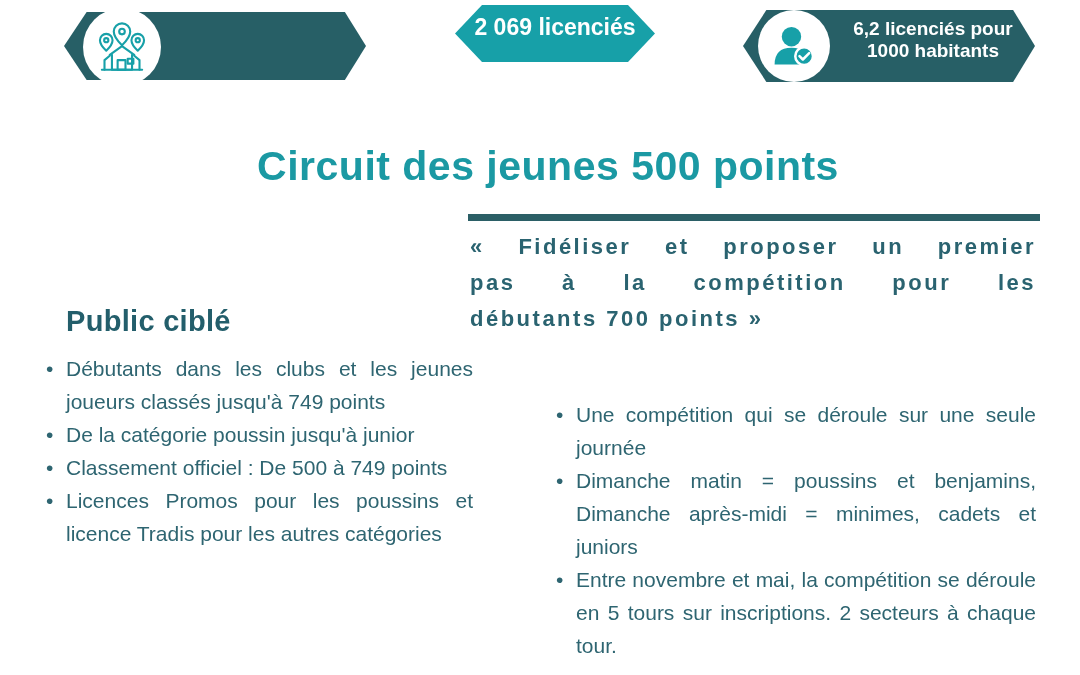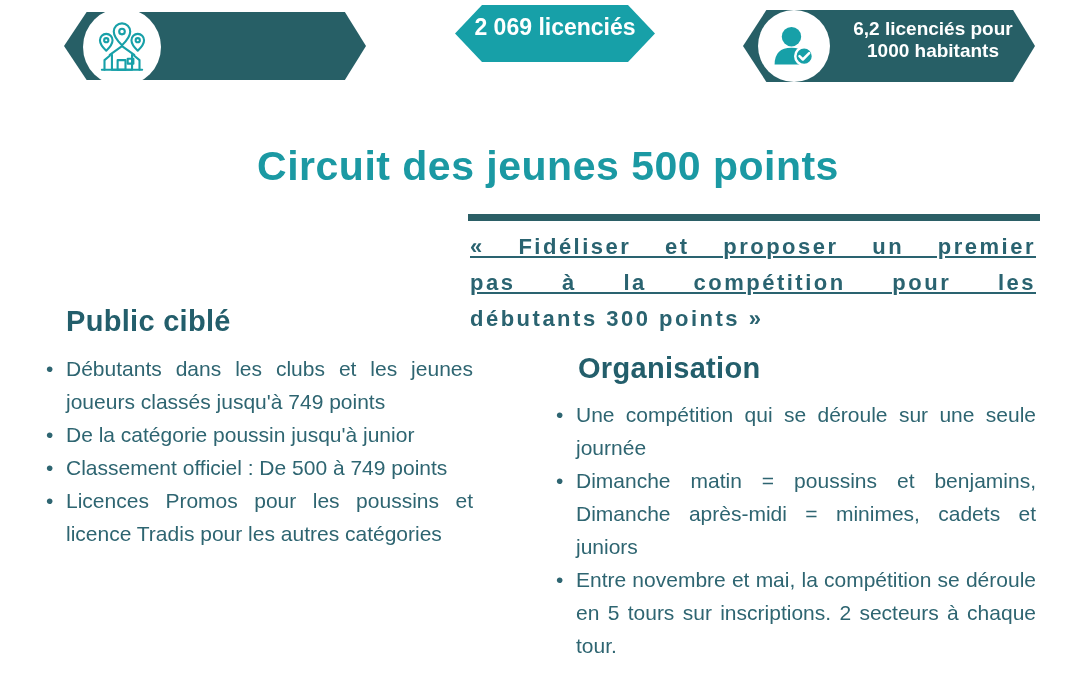--- a/index.html
+++ b/index.html
@@ -48,21 +48,21 @@
     text-align:center; font-size:41px; font-weight:bold;
     color:#1b99a3; letter-spacing:0.5px;
   }
   .divider { position:absolute; left:468px; top:214px; width:572px; height:7px; background:#2b5f66; }
   .quote {
     position:absolute; left:470px; top:229px; width:566px;
     font-size:22px; font-weight:bold; color:#2a6370;
     letter-spacing:2.5px; line-height:36px;
   }
   .quote-line { text-align:left; }
-  .quote-line.just { text-align:justify; text-align-last:justify;text-decoration:underline; }
+  .quote-line.just { text-align:justify; text-align-last:justify; }
 
   
   .heading {
     position:absolute; font-size:29px; font-weight:bold;
     color:#235e6b; letter-spacing:0.3px;
   }
   .h-public { left:66px;  top:305px; }
   .h-org    { left:578px; top:352px; }
 
   ul.bullets {
@@ -119,31 +119,30 @@
       <div class="b">6,2 licenciés pour</div>
       <div class="b">1000 habitants</div>
     </div>
   </div>
 
   <div class="title">Circuit des jeunes 500 points</div>
   <div class="divider"></div>
   <div class="quote">
     <div class="quote-line just">« Fidéliser et proposer un premier</div>
     <div class="quote-line just">pas à la compétition pour les</div>
-    <div class="quote-line">débutants 300 points »</div>
+    <div class="quote-line">débutants 700 points »</div>
   </div>
 
   <div class="heading h-public">Public ciblé</div>
   <ul class="bullets ul-public">
     <li>Débutants dans les clubs et les jeunes joueurs classés jusqu'à 749 points</li>
     <li>De la catégorie poussin jusqu'à junior</li>
     <li>Classement officiel : De 500 à 749 points</li>
     <li>Licences Promos pour les poussins et licence Tradis pour les autres catégories</li>
   </ul>
 
-  <div class="heading h-org">Organisation</div>
   <ul class="bullets ul-org">
     <li>Une compétition qui se déroule sur une seule journée</li>
     <li>Dimanche matin = poussins et benjamins, Dimanche après-midi = minimes, cadets et juniors</li>
     <li>Entre novembre et mai, la compétition se déroule en 5 tours sur inscriptions. 2 secteurs à chaque tour.</li>
   </ul>
 
 </div>
 
 </body></html>

